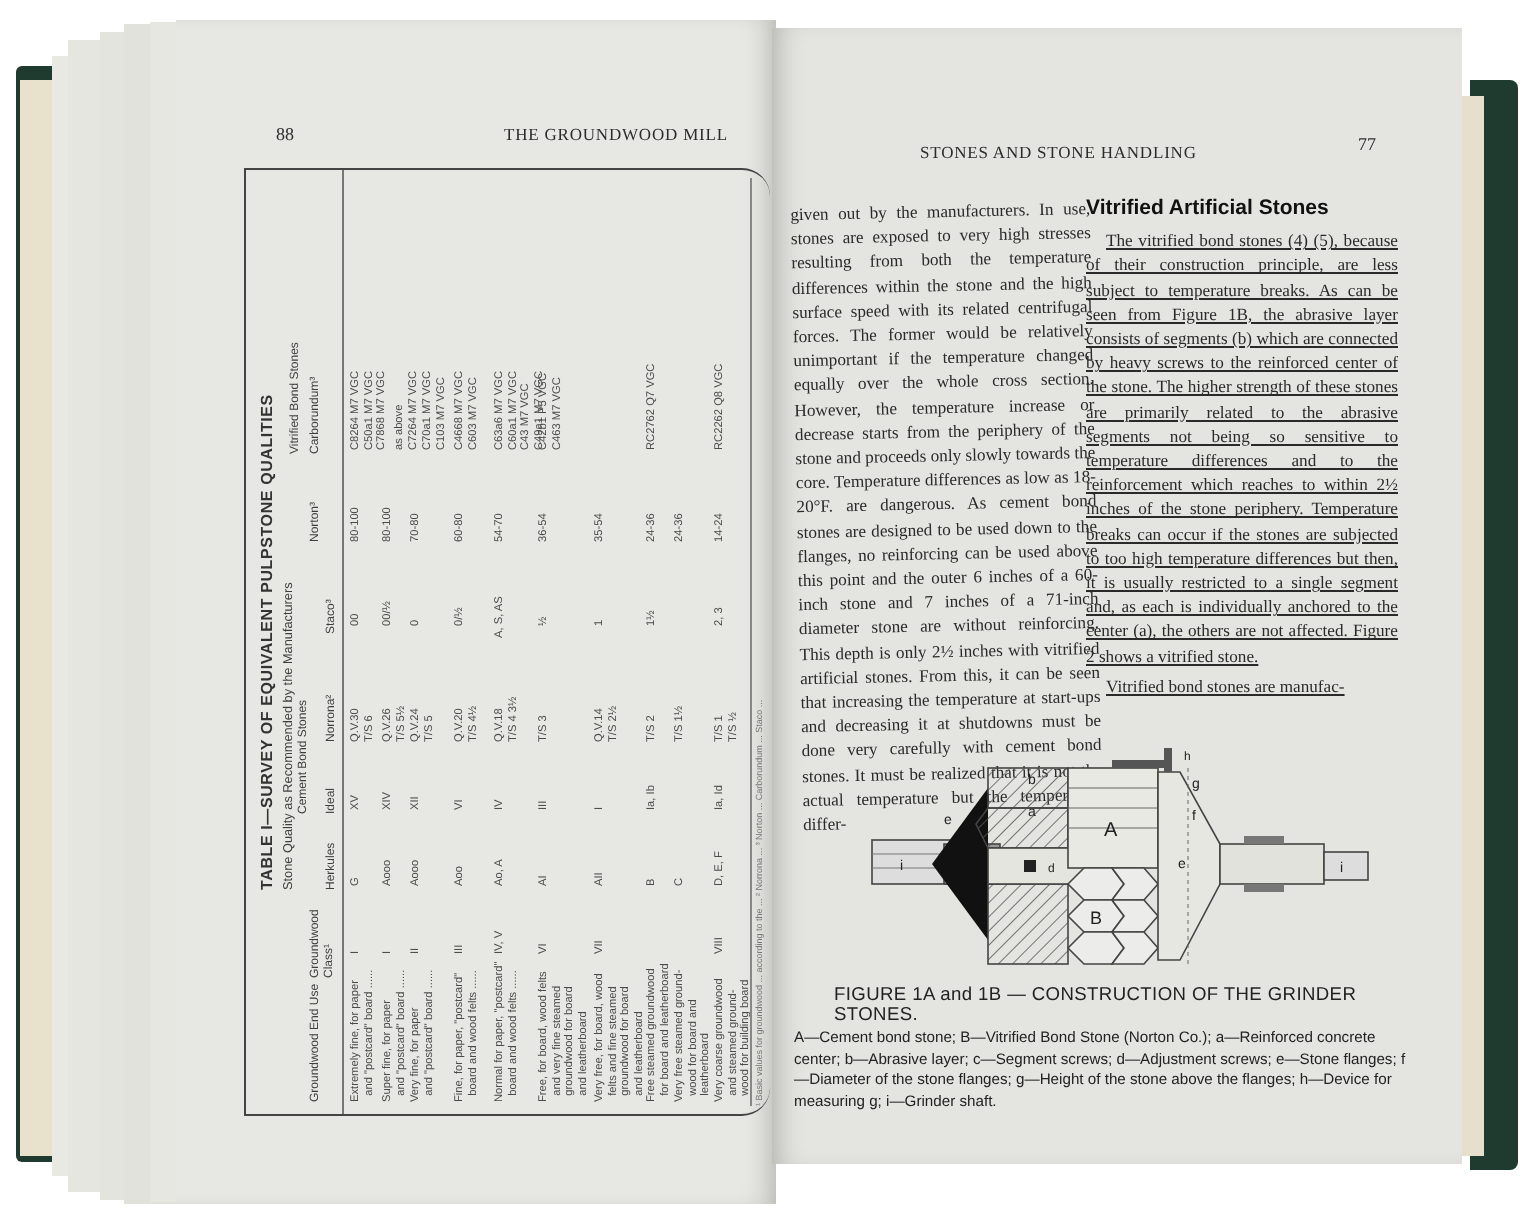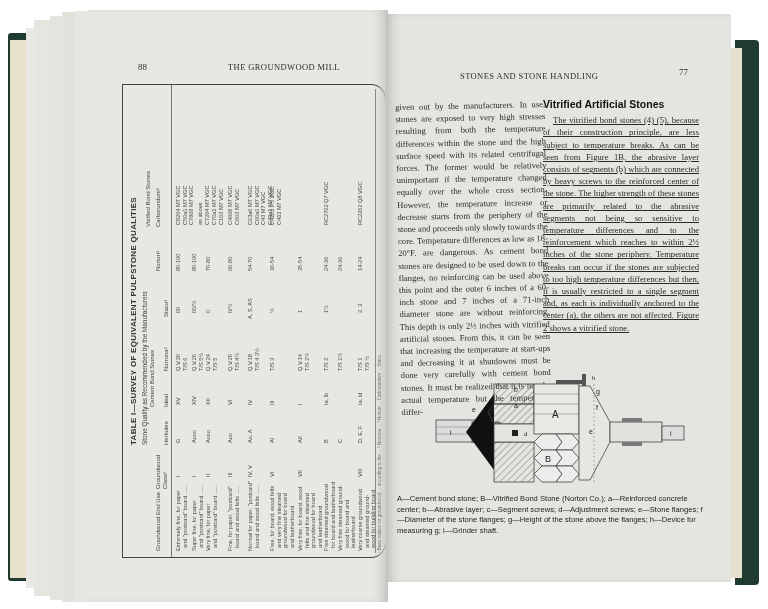--- a/index.html
+++ b/index.html
@@ -41,21 +41,21 @@
   <div class="leaf" style="left:34px;top:20px;width:56px;height:576px;background:#e6e6e0;"></div>
   <div class="leaf" style="left:50px;top:16px;width:44px;height:584px;background:#e3e4de;"></div>
   <div class="leaf" style="left:62px;top:12px;width:32px;height:590px;background:#e1e2dc;"></div>
   <div class="leaf" style="left:75px;top:11px;width:20px;height:590px;background:#e6e7e1;"></div>
 
   <div class="cover-right"></div>
   <div class="edge-right"></div>
 
   <div class="page-left"></div>
   <div class="pnum" style="left:138px;top:62px;">88</div>
-  <div class="running-head" style="left:228px;top:62px;text-align:center;">THE GROUNDWOOD MILL</div>
+  <div class="running-head" style="left:252px;top:62px;text-align:center;">THE GROUNDWOOD MILL</div>
 
   <div class="table-frame">
     <div class="rot">
       <div class="t-title">TABLE I—SURVEY OF EQUIVALENT PULPSTONE QUALITIES</div>
       <div class="t-head">
         <span style="left:112px;top:0;font-size:6.4px;">Stone Quality as Recommended by the Manufacturers</span>
         <span style="left:150px;top:8px;">Cement Bond Stones</span>
         <span style="left:330px;top:4px;">Vitrified Bond Stones</span>
         <span style="left:6px;top:14px;width:60px;">Groundwood End Use</span>
         <span style="left:68px;top:14px;width:38px;">Groundwood Class¹</span>
@@ -201,20 +201,21 @@
   <div class="running-head" style="left:460px;top:71px;">STONES AND STONE HANDLING</div>
   <div class="pnum" style="left:679px;top:67px;">77</div>
 
   <div class="col" style="left:395px;top:98px;transform:rotate(-1.2deg);transform-origin:100% 0;">
     <p>given out by the manufacturers. In use, stones are exposed to very high stresses resulting from both the temperature differences within the stone and the high surface speed with its related centrifugal forces. The former would be relatively unimportant if the temperature changed equally over the whole cross section. However, the temperature increase or decrease starts from the periphery of the stone and proceeds only slowly towards the core. Temperature differences as low as 18-20°F. are dangerous. As cement bond stones are designed to be used down to the flanges, no reinforcing can be used above this point and the outer 6 inches of a 60-inch stone and 7 inches of a 71-inch diameter stone are without reinforcing. This depth is only 2½ inches with vitrified artificial stones. From this, it can be seen that increasing the temperature at start-ups and decreasing it at shutdowns must be done very carefully with cement bond stones. It must be realized that it is not the actual temperature but the temperature differ-</p>
   </div>
 
   <div class="col" style="left:543px;top:88px;width:156px;">
     <div class="section-h">Vitrified Artificial Stones</div>
     <p class="indent">The vitrified bond stones (4) (5), because of their construction principle, are less subject to temperature breaks. As can be seen from Figure 1B, the abrasive layer consists of segments (b) which are connected by heavy screws to the reinforced center of the stone. The higher strength of these stones are primarily related to the abrasive segments not being so sensitive to temperature differences and to the reinforcement which reaches to within 2½ inches of the stone periphery. Temperature breaks can occur if the stones are subjected to too high temperature differences but then, it is usually restricted to a single segment and, as each is individually anchored to the center (a), the others are not affected. Figure 2 shows a vitrified stone.</p>
+    <p class="indent" style="margin-top:3px;">Vitrified bond stones are manufac-</p>
   </div>
 
   <div class="figure">
     <svg width="280" height="118" viewBox="0 0 280 118">
       <defs>
         <pattern id="hatch" width="5" height="5" patternUnits="userSpaceOnUse" patternTransform="rotate(45)">
           <line x1="0" y1="0" x2="0" y2="5" stroke="#555" stroke-width="0.8"></line>
         </pattern>
       </defs>
 
@@ -264,15 +265,16 @@
       <text x="164" y="38" font-size="7" font-family="Liberation Sans, sans-serif" fill="#222">f</text>
       <text x="164" y="22" font-size="7" font-family="Liberation Sans, sans-serif" fill="#222">g</text>
       <text x="160" y="8" font-size="6" font-family="Liberation Sans, sans-serif" fill="#222">h</text>
       <text x="92" y="64" font-size="6" font-family="Liberation Sans, sans-serif" fill="#222">d</text>
       <text x="18" y="63" font-size="7" font-family="Liberation Sans, sans-serif" fill="#222">i</text>
       <text x="238" y="64" font-size="7" font-family="Liberation Sans, sans-serif" fill="#222">i</text>
     </svg>
   </div>
 
   <div class="caption">
+    <div class="cap-title">FIGURE 1A and 1B — CONSTRUCTION OF THE GRINDER STONES.</div>
     <div class="cap-body">A—Cement bond stone; B—Vitrified Bond Stone (Norton Co.); a—Reinforced concrete center; b—Abrasive layer; c—Segment screws; d—Adjustment screws; e—Stone flanges; f—Diameter of the stone flanges; g—Height of the stone above the flanges; h—Device for measuring g; i—Grinder shaft.</div>
   </div>
 </div>
 
 </body></html>

